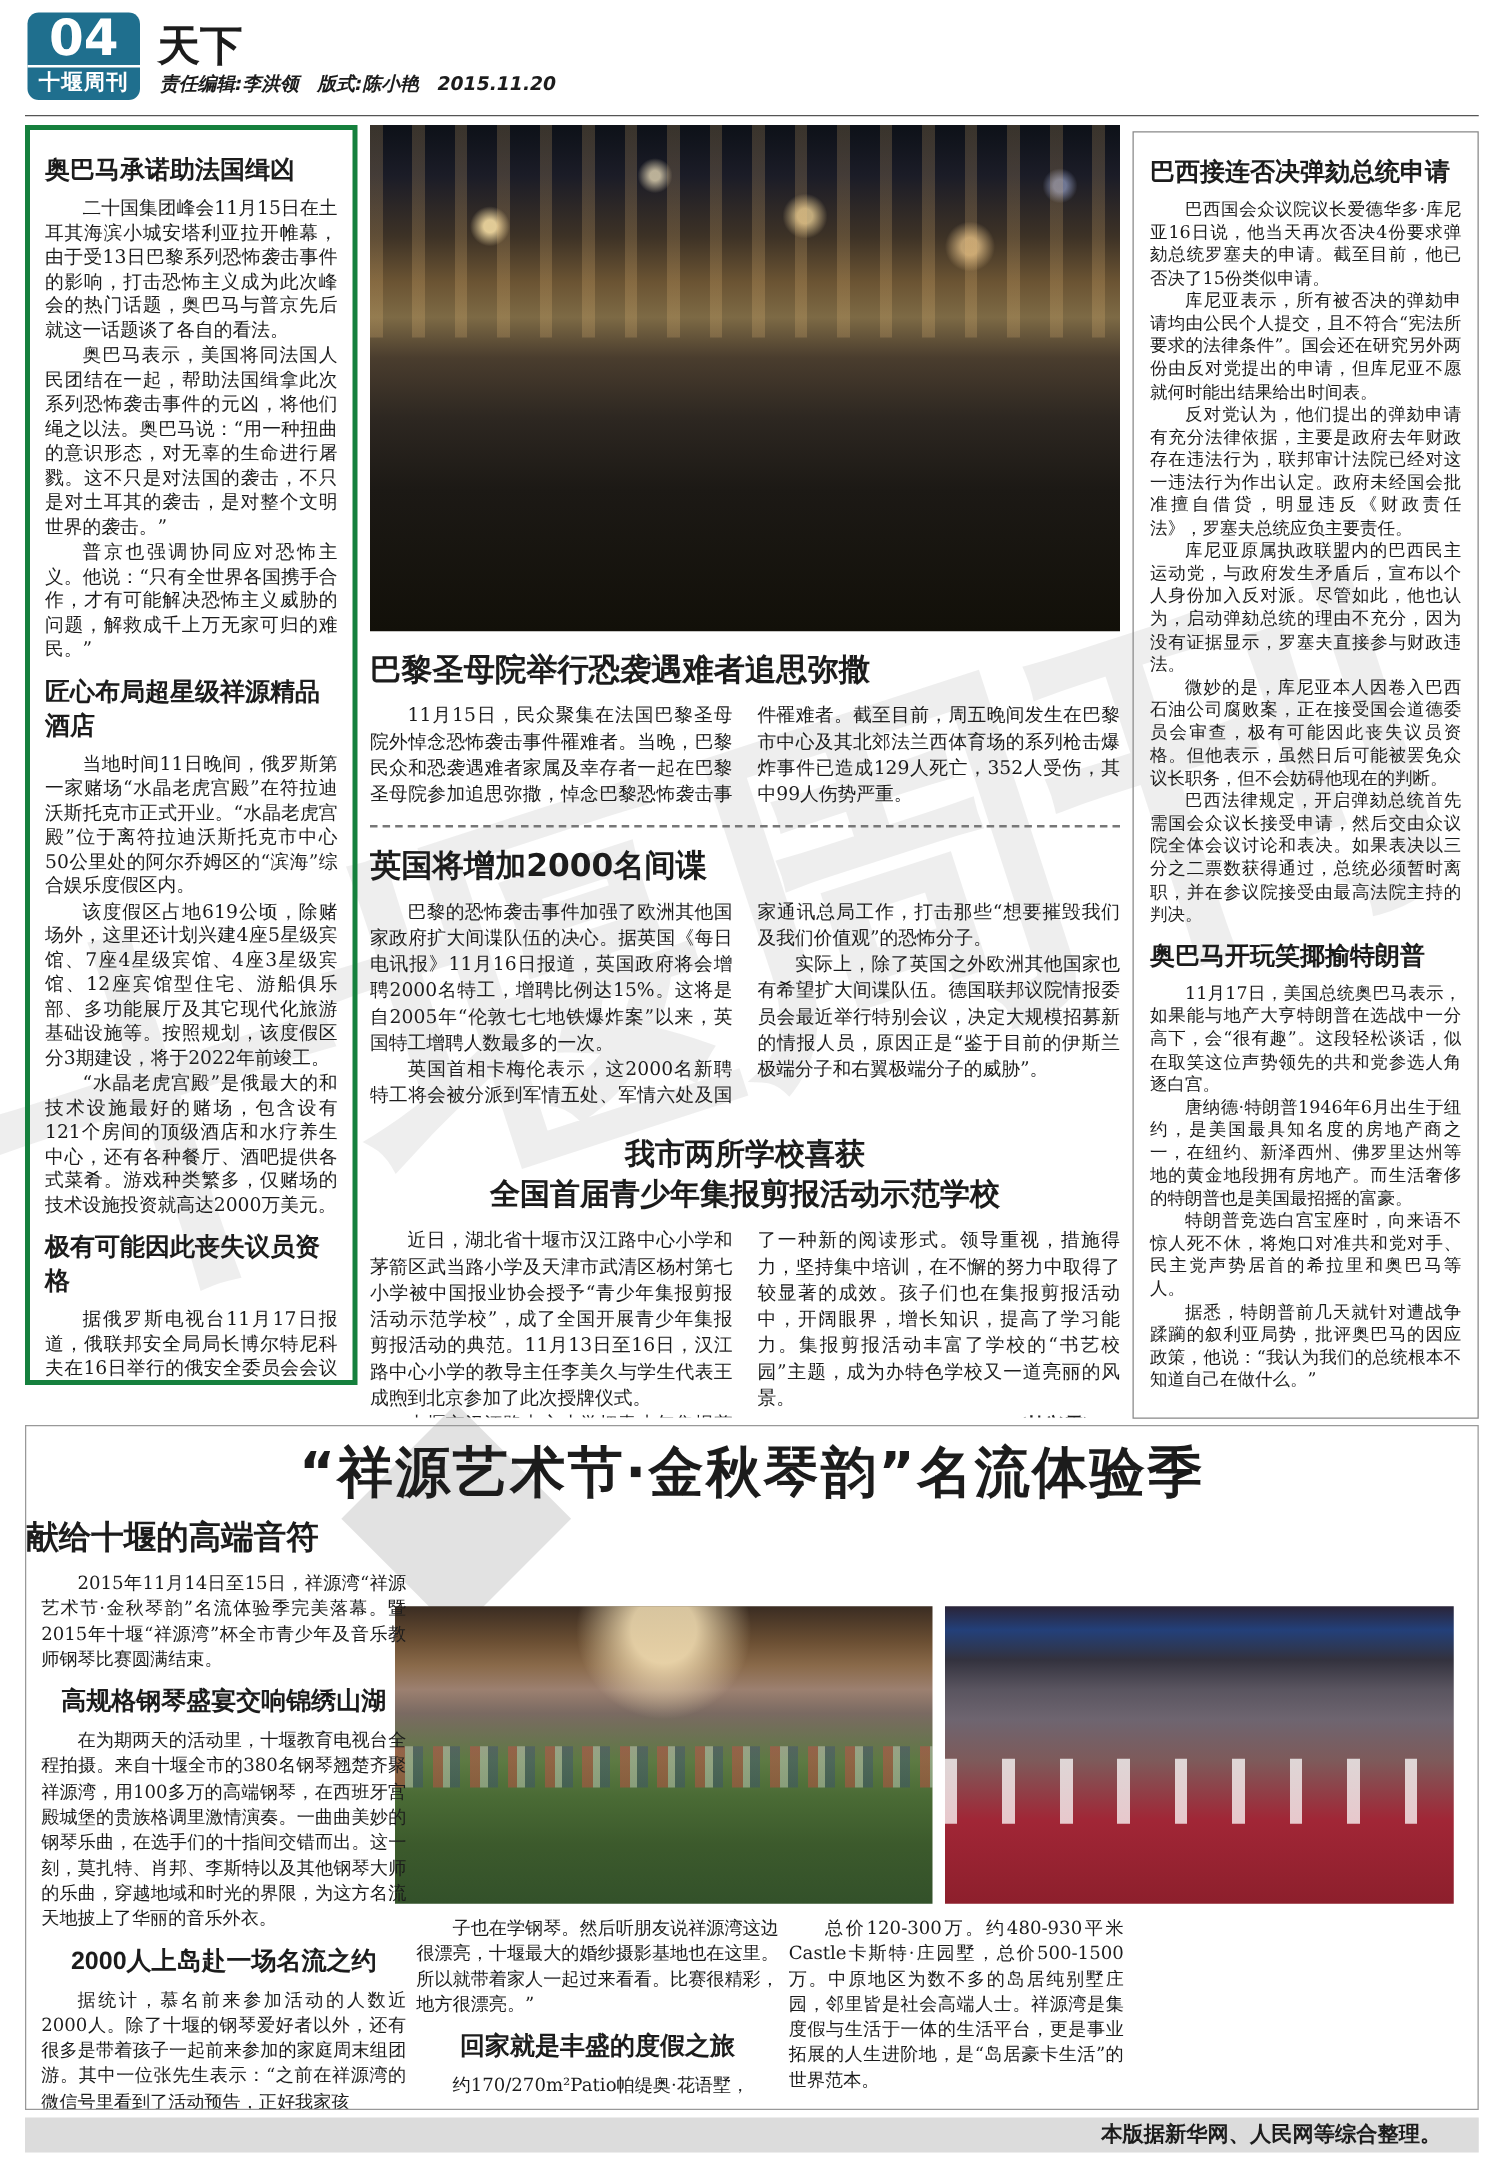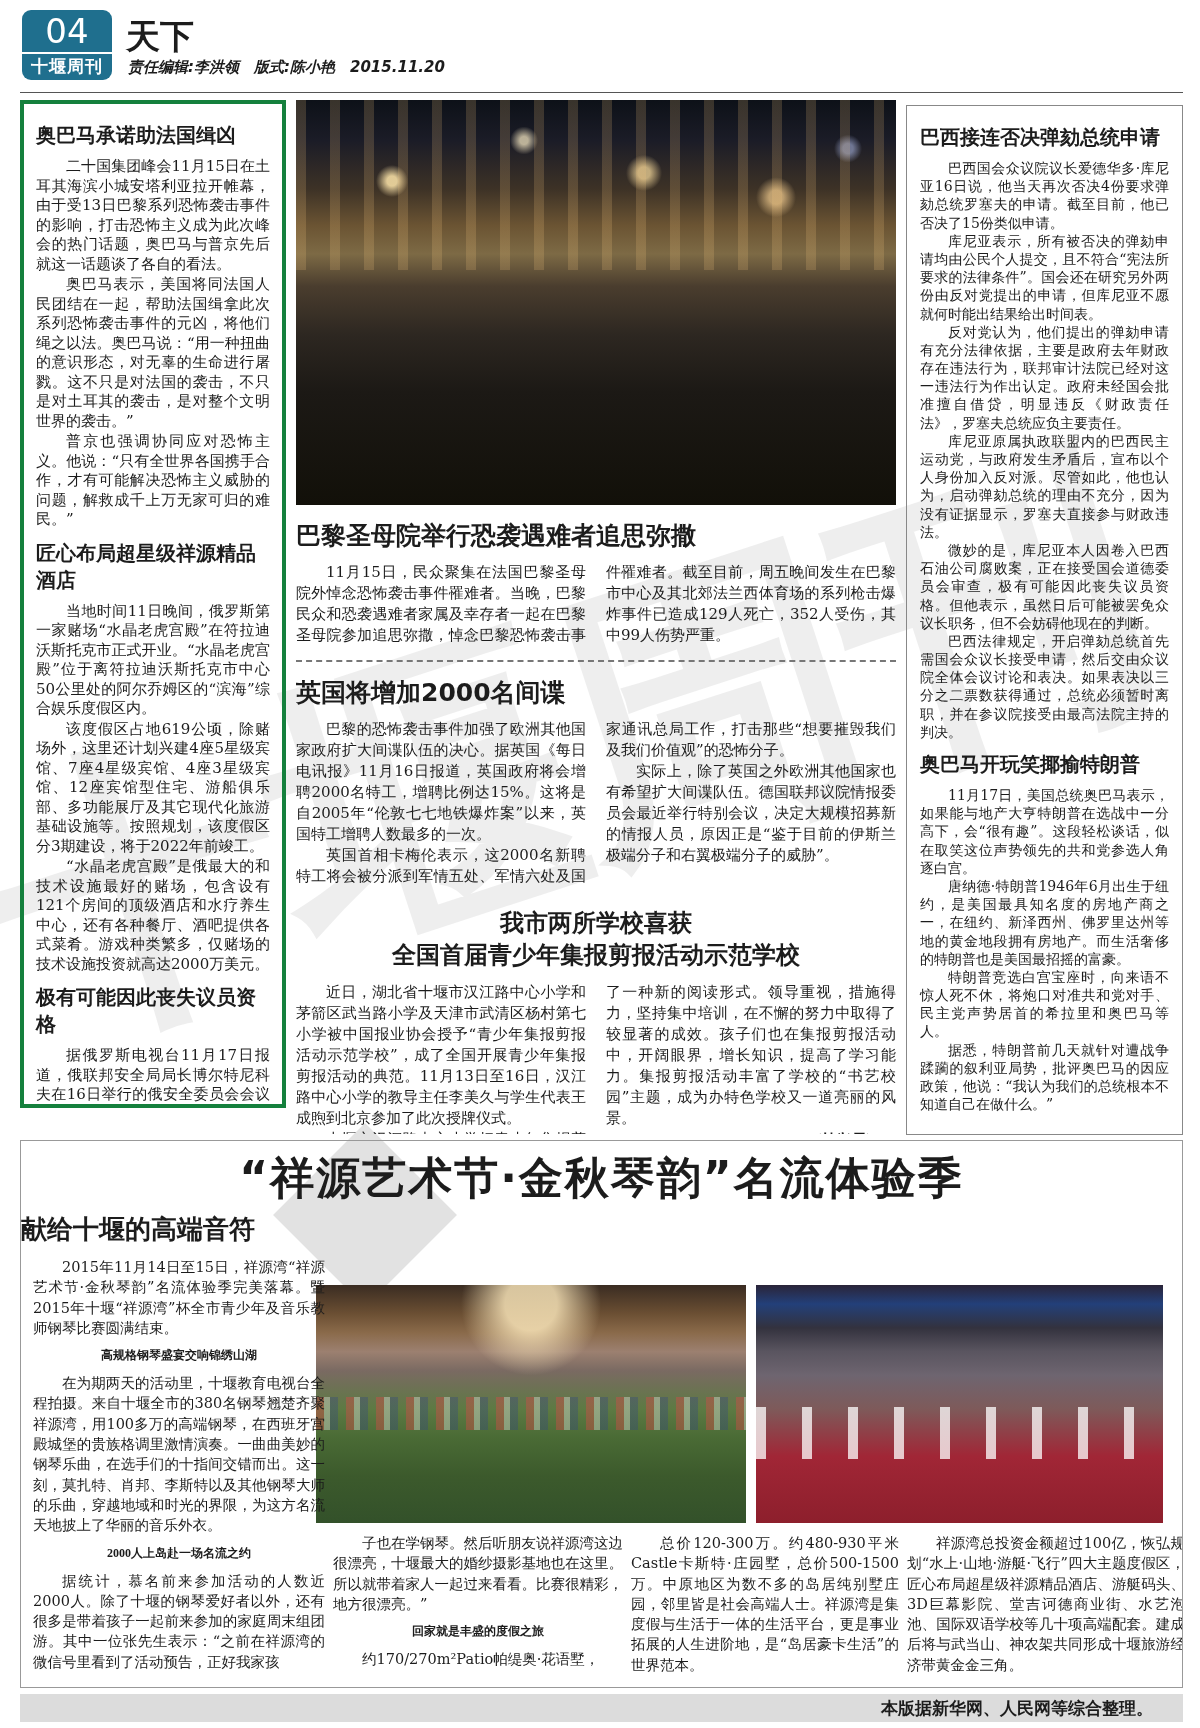--- a/index.html
+++ b/index.html
@@ -5,21 +5,21 @@
   * { margin:0; padding:0; box-sizing:border-box; }
   html,body { background:#e8e8e8; }
   body { width:1200px; height:1728px; position:relative; margin:0 auto; background:#ffffff;
          color:#1c1c1c; font-family:"DejaVu Serif","Liberation Serif",serif; overflow:hidden; }
 
   .layer { position:absolute; z-index:2; }
 
   
   .hdr-box { position:absolute; left:22px; top:10px; width:90px; height:70px; background:#1f6f8e;
              border-radius:9px; color:#fff; text-align:center; z-index:2; }
-  .hdr-num { font-size:34px; font-weight:normal; line-height:42px; font-family:"DejaVu Sans","Liberation Sans",sans-serif; }
+  .hdr-num { font-size:40px; font-weight:bold; line-height:42px; font-family:"DejaVu Sans","Liberation Sans",sans-serif; }
   .hdr-mast { font-size:17px; font-weight:bold; line-height:25px; border-top:2px solid #fff;
               font-family:"DejaVu Sans","Liberation Sans",sans-serif; letter-spacing:1px; }
   .hdr-section { position:absolute; left:126px; top:14px; font-size:34px; font-weight:900;
                  font-family:"DejaVu Sans","Liberation Sans",sans-serif; z-index:2; }
   .hdr-meta { position:absolute; left:128px; top:58px; font-size:15px; font-weight:bold; font-style:italic;
               font-family:"DejaVu Sans","Liberation Sans",sans-serif; z-index:2; }
   .hdr-rule { position:absolute; left:20px; top:92px; width:1163px; height:1px; background:#555; z-index:2; }
 
   
   .watermark { position:absolute; left:-40px; top:520px; width:1400px; font-size:300px; font-weight:bold;
@@ -67,22 +67,22 @@
   .col-right p.body { font-size:14px; line-height:1.3; }
 
   
   .feature { left:20px; top:1140px; width:1163px; height:548px; border:1px solid #999; overflow:hidden; }
   .f-title { text-align:center; font-family:"DejaVu Sans","Liberation Sans",sans-serif;
              font-size:44px; font-weight:900; letter-spacing:2px; margin-top:8px; }
   .f-sub { text-align:left; font-family:"DejaVu Sans","Liberation Sans",sans-serif;
            font-size:26px; font-weight:bold; margin-top:4px; }
   .f-col { position:absolute; }
   .f-col p.body { font-size:14.5px; line-height:1.4; margin-bottom:2px; }
-  .f-h { text-align:center; font-family:Liberation Serif, serif;
-         font-size:12px; font-weight:bold; margin:9px 0; }
+  .f-h { text-align:center; font-family:Liberation Sans, sans-serif;
+         font-size:20px; font-weight:bold; margin:9px 0; }
   .f-col1 { left:12px; top:116px; width:292px; }
   .f-col2 { left:312px; top:392px; width:290px; }
   .f-col3 { left:610px; top:392px; width:268px; }
   .f-col4 { left:886px; top:392px; width:278px; }
   .f-photoA { position:absolute; left:295px; top:144px; width:430px; height:238px;
      background:
        radial-gradient(ellipse at 50% 8%, rgba(255,235,190,.8) 0 26px, transparent 70px),
        linear-gradient(180deg,#3a2c22 0%,#6b4f33 12%,#8a6a4a 20%,#9c8070 28%,#7a6a62 36%,
                         #5d7a43 52%,#4a6b35 64%,#3c5a2c 80%,#33512a 100%); }
   .f-photoA::before { content:""; display:block; margin-top:26%; width:100%; height:14%;
@@ -185,18 +185,15 @@
   <div class="f-col f-col2">
     <p class="body">子也在学钢琴。然后听朋友说祥源湾这边很漂亮，十堰最大的婚纱摄影基地也在这里。所以就带着家人一起过来看看。比赛很精彩，地方很漂亮。”</p>
     <div class="f-h">回家就是丰盛的度假之旅</div>
     <p class="body">约170/270m²Patio帕缇奥·花语墅，</p>
   </div>
 
   <div class="f-col f-col3">
     <p class="body">总价120-300万。约480-930平米Castle卡斯特·庄园墅，总价500-1500万。中原地区为数不多的岛居纯别墅庄园，邻里皆是社会高端人士。祥源湾是集度假与生活于一体的生活平台，更是事业拓展的人生进阶地，是“岛居豪卡生活”的世界范本。</p>
   </div>
 
-  <div class="f-col f-col4">
-    <p class="body">祥源湾总投资金额超过100亿，恢弘规划“水上·山地·游艇·飞行”四大主题度假区，匠心布局超星级祥源精品酒店、游艇码头、3D巨幕影院、堂吉诃德商业街、水艺泡池、国际双语学校等几十项高端配套。建成后将与武当山、神农架共同形成十堰旅游经济带黄金金三角。</p>
-  </div>
 </div>
 
 <div class="footer">本版据新华网、人民网等综合整理。</div>
 
 </body></html>

